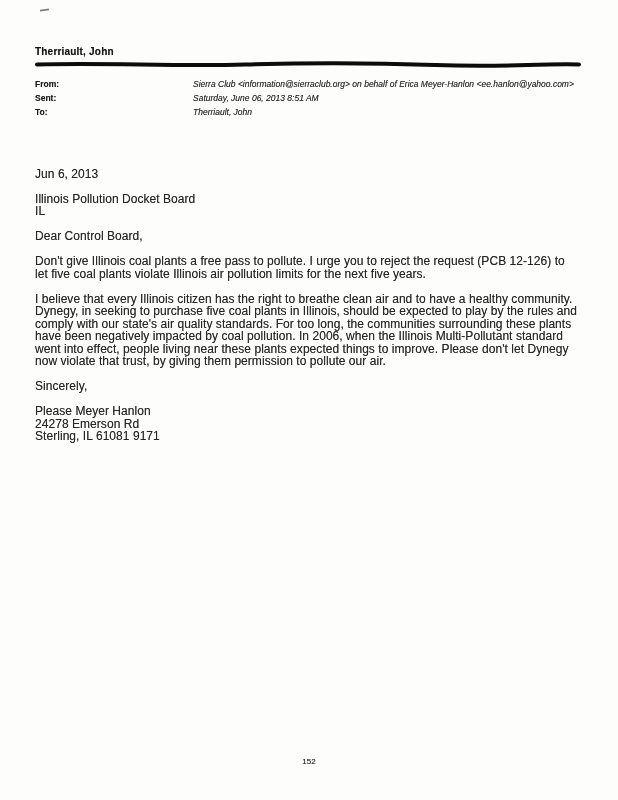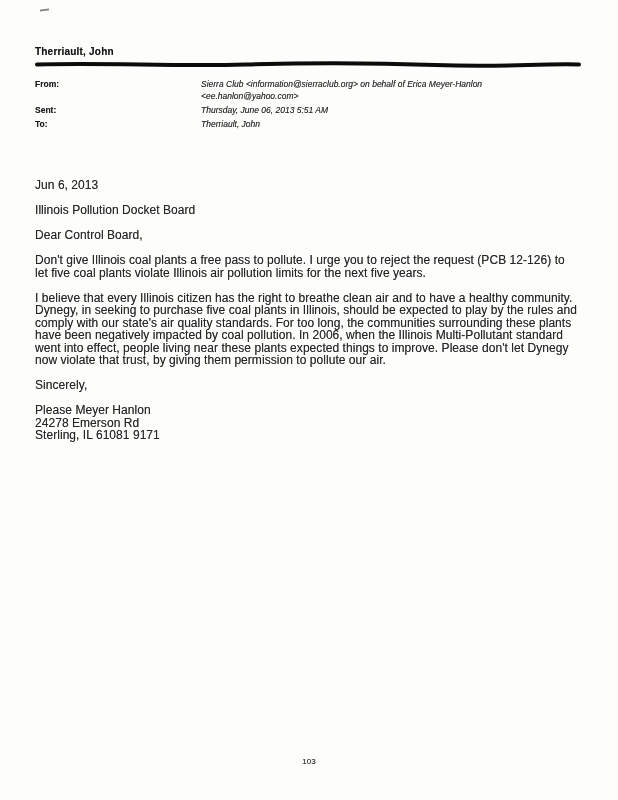--- a/index.html
+++ b/index.html
@@ -39,21 +39,21 @@
     letter-spacing: .2px;
     color: #161616;
   }
   .rule { display: block; margin-top: 4px; }
   .meta {
     margin-top: 11px;
     font-size: 8.5px;
     line-height: 11.5px;
     color: #2a2a2a;
   }
-  .meta .row { display: flex; margin-bottom: 2.5px; gap: 8px; }
+  .meta .row { display: flex; margin-bottom: 2.5px; }
   .meta .label {
     width: 158px;
     flex-shrink: 0;
     font-weight: bold;
     color: #1c1c1c;
   }
   .meta .value { width: 392px; font-style: italic; }
   .letter {
     margin-top: 49px;
     font-size: 12px;
@@ -89,46 +89,47 @@
       <path d="M2,3.5 C 70,1.5 140,5.5 210,3.5 S 330,1.5 400,4 S 500,2.5 544,3.5" stroke="#0c0c0c" stroke-width="4" fill="none" stroke-linecap="round"></path>
     </svg>
 
     <div class="meta">
       <div class="row">
         <span class="label">From:</span>
         <span class="value">Sierra Club &lt;information@sierraclub.org&gt; on behalf of Erica Meyer-Hanlon &lt;ee.hanlon@yahoo.com&gt;</span>
       </div>
       <div class="row">
         <span class="label">Sent:</span>
-        <span class="value">Thursday, June 06, 2013 5:51 AM</span>
+        <span class="value">Saturday, June 06, 2013 8:51 AM</span>
       </div>
       <div class="row">
         <span class="label">To:</span>
         <span class="value">Therriault, John</span>
       </div>
     </div>
 
     <div class="letter">
       <p>Jun 6, 2013</p>
 
       <div class="block">
         <div>Illinois Pollution Docket Board</div>
+        <div>IL</div>
       </div>
 
       <p>Dear Control Board,</p>
 
       <p>Don't give Illinois coal plants a free pass to pollute. I urge you to reject the request (PCB 12-126) to let five coal plants violate Illinois air pollution limits for the next five years.</p>
       <p>I believe that every Illinois citizen has the right to breathe clean air and to have a healthy community. Dynegy, in seeking to purchase five coal plants in Illinois, should be expected to play by the rules and comply with our state's air quality standards. For too long, the communities surrounding these plants have been negatively impacted by coal pollution. In 2006, when the Illinois Multi-Pollutant standard went into effect, people living near these plants expected things to improve. Please don't let Dynegy now violate that trust, by giving them permission to pollute our air.</p>
 
       <p>Sincerely,</p>
 
       <div class="block">
         <div>Please Meyer Hanlon</div>
         <div>24278 Emerson Rd</div>
         <div>Sterling, IL 61081 9171</div>
       </div>
     </div>
 
   </div>
 
-  <div class="pagenum">103</div>
+  <div class="pagenum">152</div>
 
 </div>
 
 </body></html>

